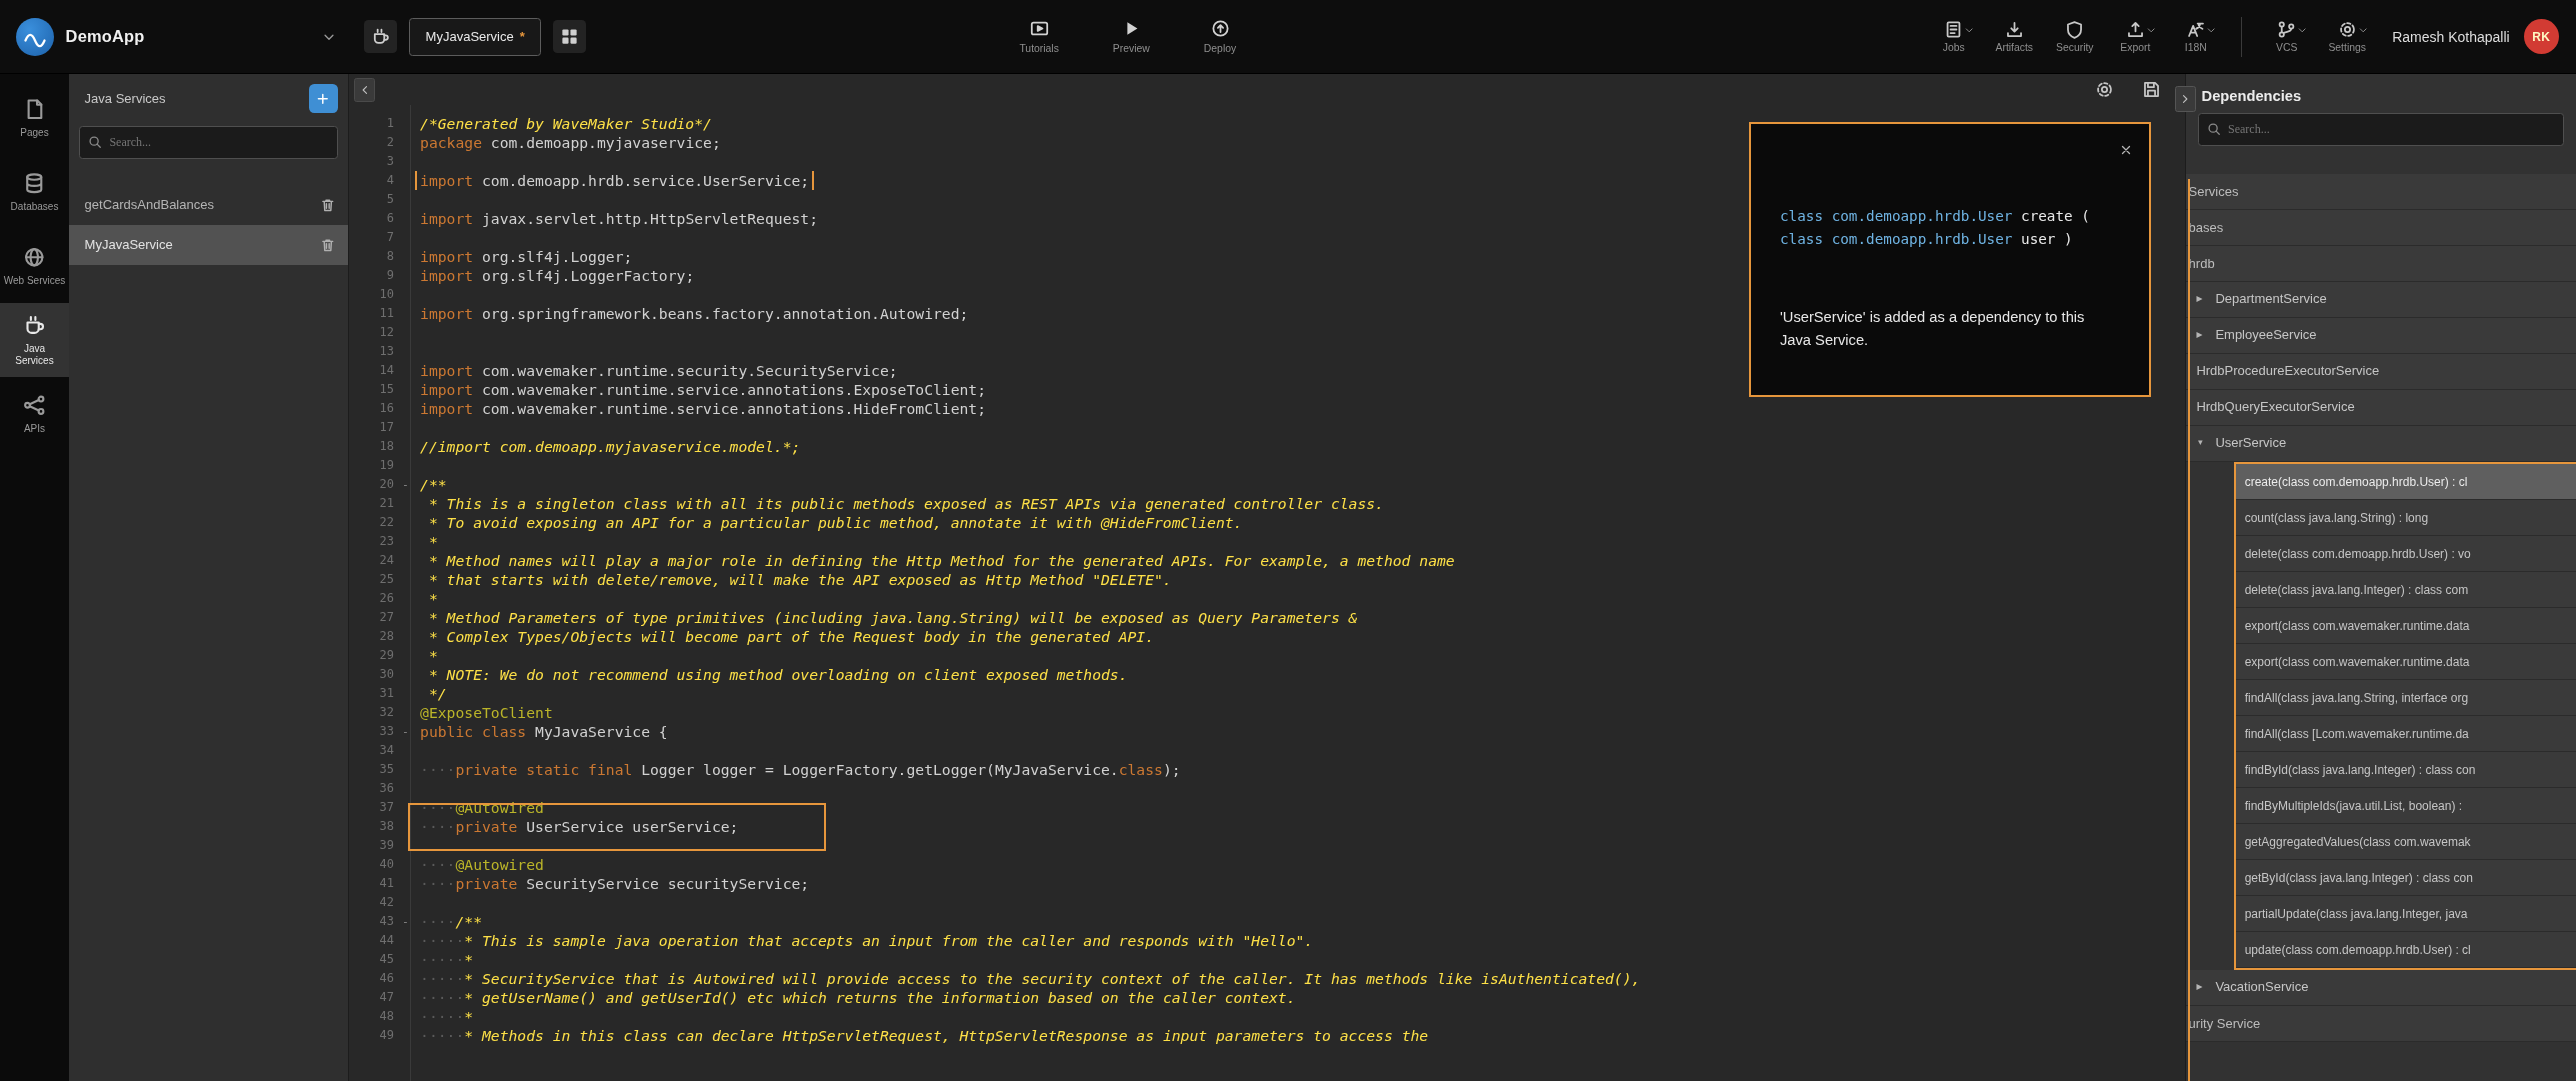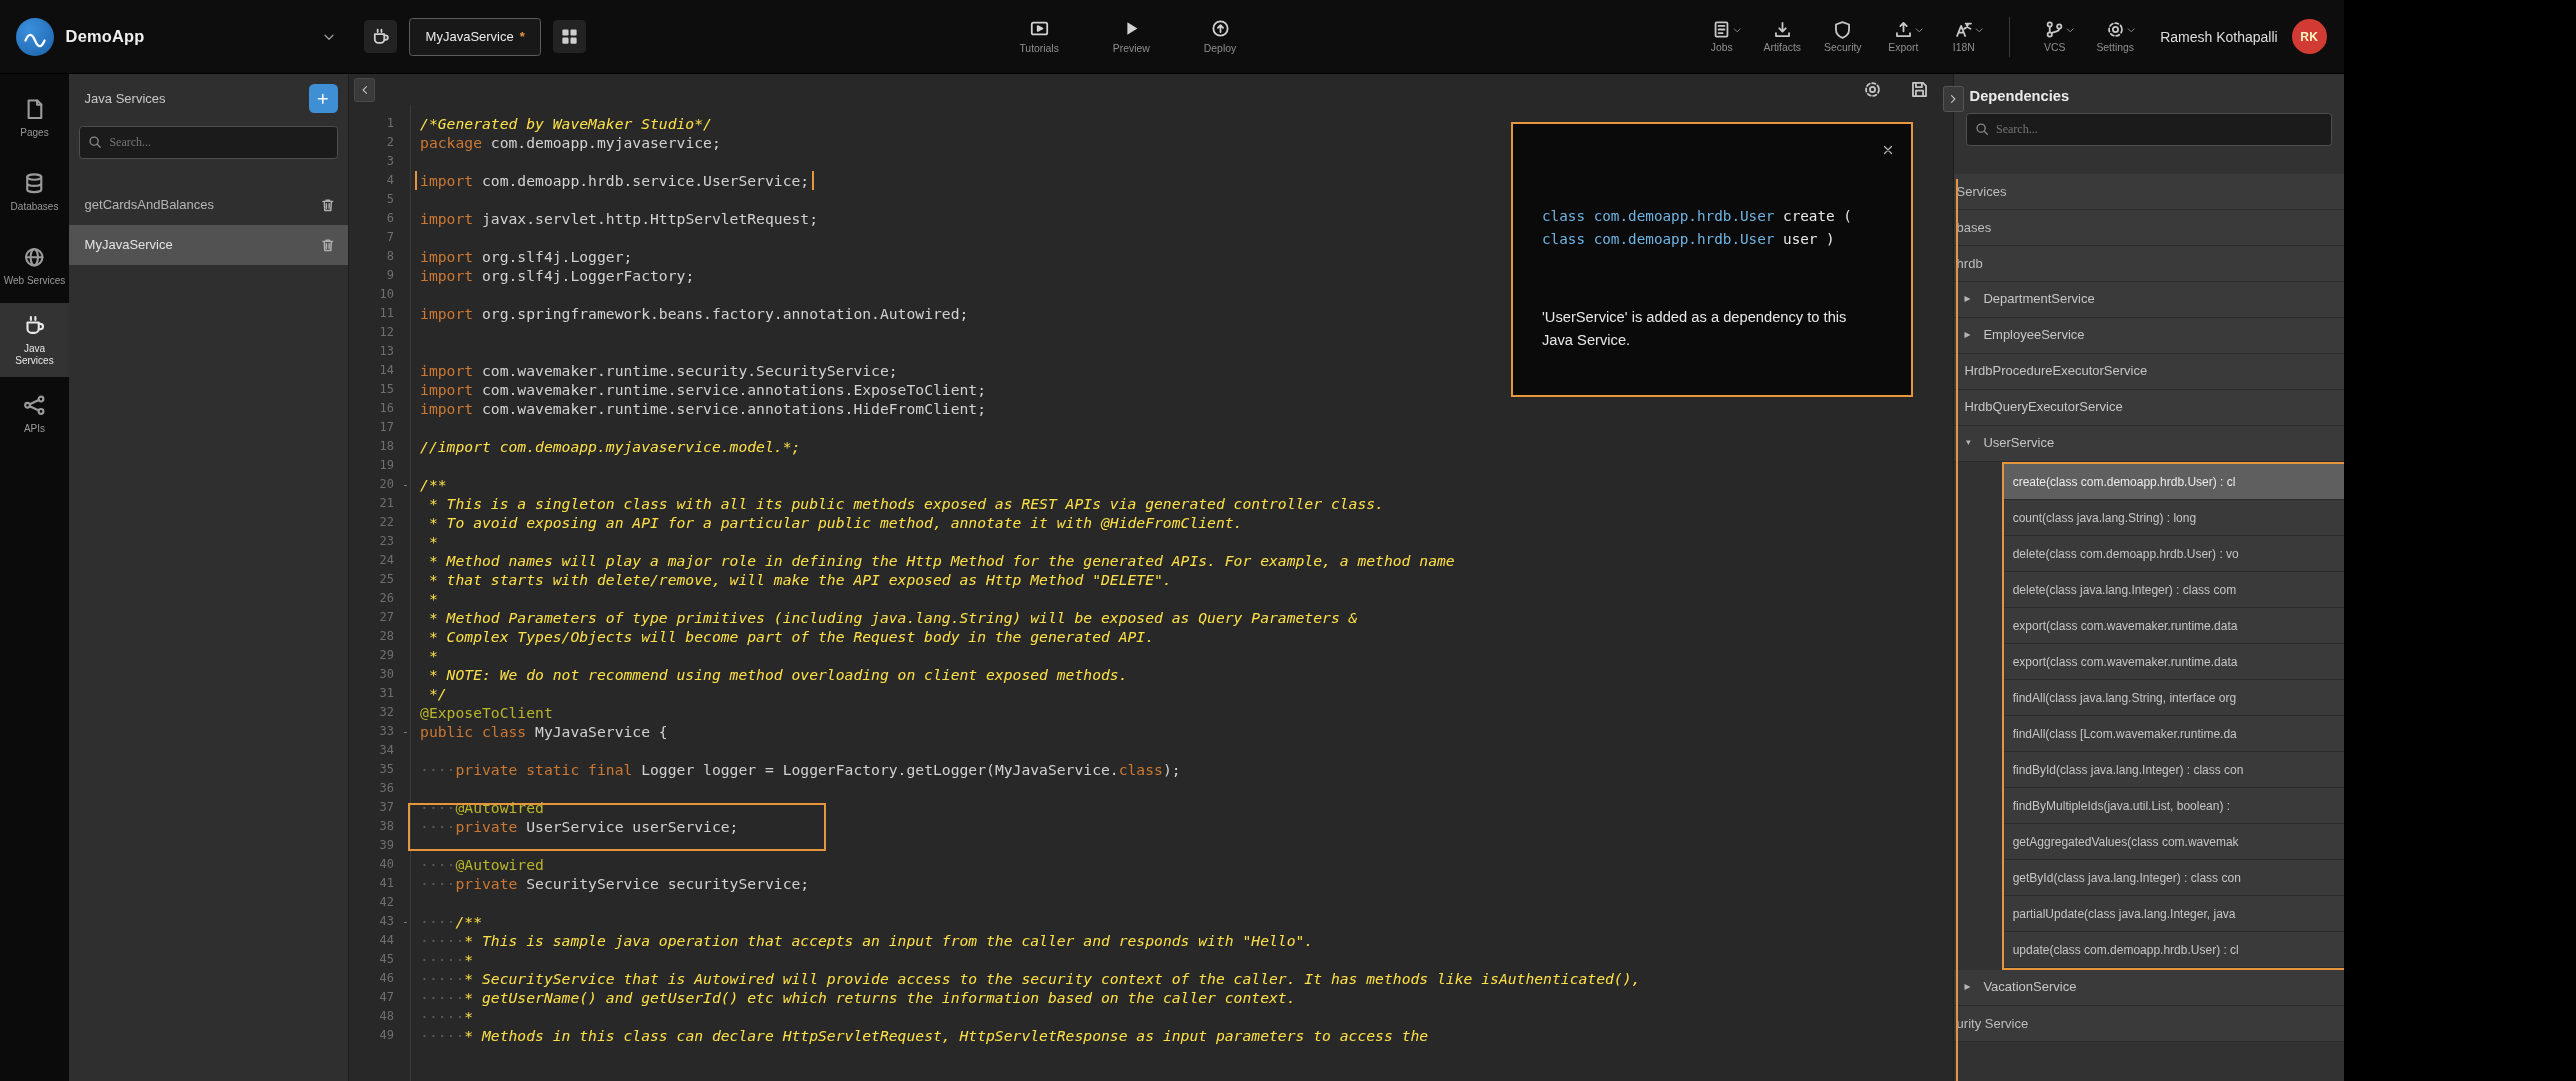--- a/index.html
+++ b/index.html
@@ -1,17 +1,17 @@
 <!DOCTYPE html>
 <html style="font-size:14px"><head>
 <meta charset="utf-8">
 <style>
   html,body{margin:0;padding:0;background:#000;width:2576px;height:1082px;overflow:hidden;
     font-family:"Liberation Sans",sans-serif;-webkit-font-smoothing:antialiased;}
-  .app{width:2344px;height:1082px;display:flex;flex-direction:column;background:#141414;}
+  .app{width:2576px;height:1082px;display:flex;flex-direction:column;background:#141414;}
 
   
   .topbar{height:73px;flex:none;display:flex;align-items:center;background:#0d0d0d;border-bottom:0.9px solid #000;}
   .tb-left{width:350px;flex:none;display:flex;align-items:center;padding:0 14px 0 15.6px;box-sizing:border-box;}
   .logo{width:38px;height:38px;border-radius:50%;background:radial-gradient(circle at 35% 30%,#3a8fdc,#1d62ab);
     display:flex;align-items:center;justify-content:center;flex:none;}
   .app-name{margin-left:12px;font-size:16.4px;font-weight:700;color:#f0f0f0;letter-spacing:0.2px;}
   .tb-left .chev{margin-left:auto;color:#9a9a9a;}
   .tabzone{display:flex;align-items:center;gap:12px;margin-left:14px;}
   .icon-btn{width:33px;height:33px;border:none;border-radius:4.3px;background:#232323;color:#cfcfcf;
@@ -72,21 +72,21 @@
   .cl .t{flex:1;padding-left:7px;overflow:hidden;white-space:pre;}
   .k{color:#cc7832;}
   .c{color:#fde047;font-style:italic;}
   .a{color:#bbb529;}
   .p{color:#d2d2d2;}
   .d{color:#5a5a5a;}
   .hl-inline{outline:2.6px solid #e6963c;outline-offset:3.5px;}
   .hl-block{position:absolute;left:59px;top:698px;width:414px;height:44px;border:2.6px solid #e6963c;pointer-events:none;}
 
   
-  .popup{position:absolute;top:48px;right:40px;width:402px;height:275px;background:#0a0a0a;border:2.6px solid #e6963c;
+  .popup{position:absolute;top:48px;right:34px;width:402px;height:275px;background:#0a0a0a;border:2.6px solid #e6963c;
     box-sizing:border-box;padding:26px 29px;z-index:6;}
   .popup-close{position:absolute;top:19px;right:15.6px;background:none;border:none;color:#b5b5b5;cursor:pointer;padding:0;display:flex;}
   .popup-code{margin-top:55px;font-family:"DejaVu Sans Mono",monospace;font-size:14.3px;line-height:23.4px;}
   .pc-cls{color:#6fb3e2;}
   .pc-typ{color:#6fb3e2;}
   .pc-pl{color:#eaeaea;}
   .popup-msg{margin-top:54px;width:312px;font-size:14.7px;line-height:23.4px;color:#e8e8e8;}
 
   
   .dep-panel{width:391px;flex:none;background:#323232;border-left:0.9px solid #1c1c1c;position:relative;box-sizing:border-box;}

